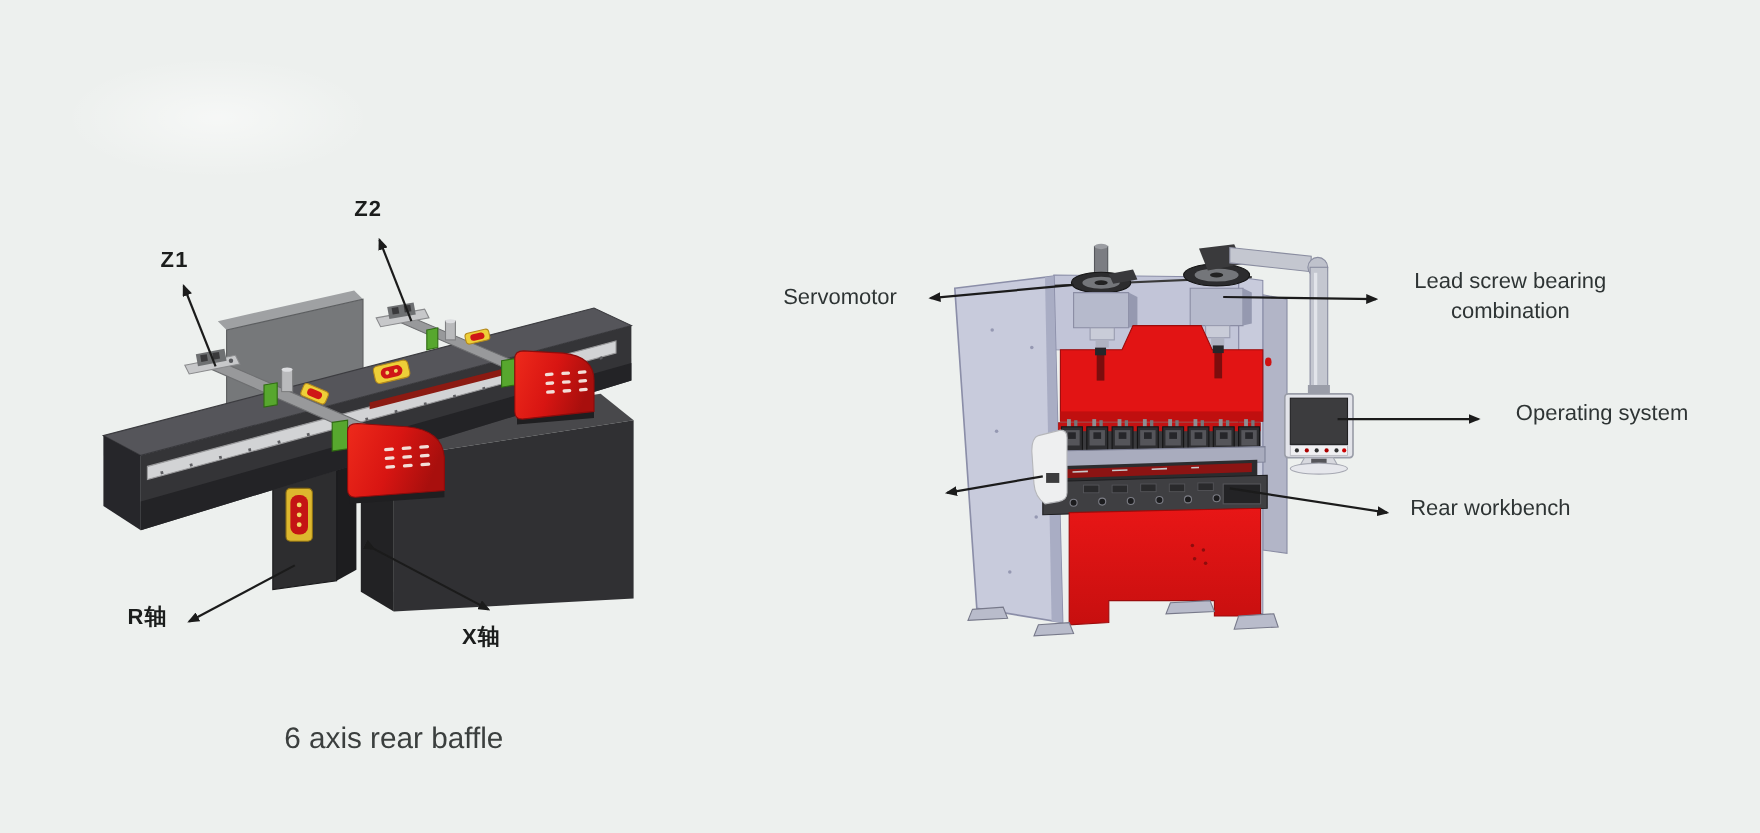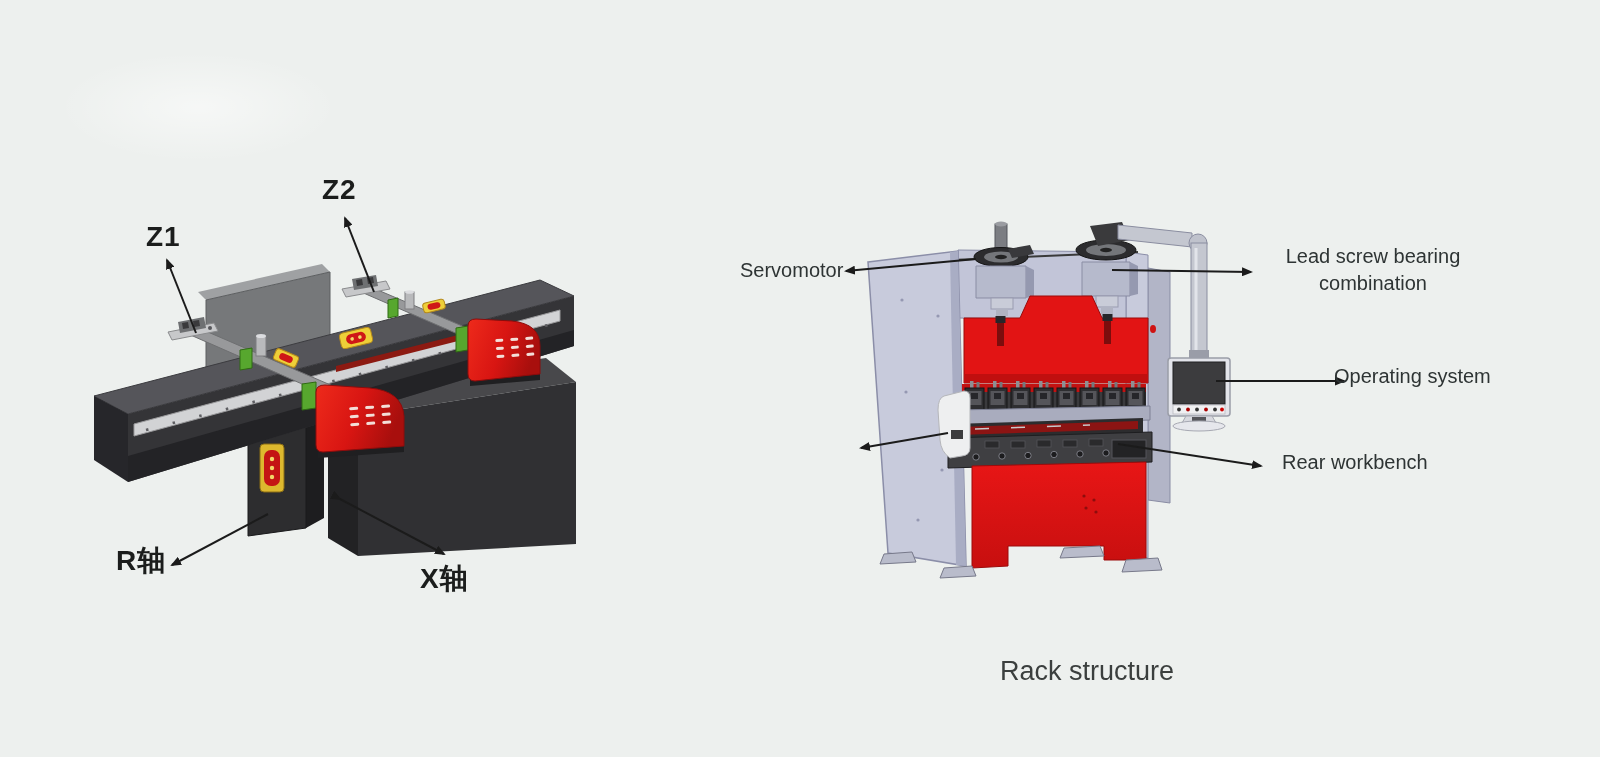--- a/index.html
+++ b/index.html
@@ -9,29 +9,29 @@
   }
   *{margin:0;padding:0;box-sizing:border-box;}
   html,body{width:1600px;height:757px;}
   body{background:var(--background);font-family:"Liberation Sans",sans-serif;position:relative;overflow:hidden;}
   #stage{position:absolute;left:0;top:0;width:1600px;height:757px;}
   #machines{position:absolute;left:0;top:0;}
   .blob{position:absolute;left:58px;top:52px;width:280px;height:110px;
         background:radial-gradient(closest-side,rgba(255,255,255,.5),rgba(255,255,255,0));}
   .lbl{position:absolute;color:var(--label-text);font-size:20px;line-height:27px;white-space:nowrap;}
   .lbl.center{white-space:normal;text-align:center;}
-  .axis{position:absolute;color:var(--ink);font-weight:bold;font-size:28px;line-height:26px;white-space:nowrap;letter-spacing:1px;}
+  .axis{position:absolute;color:var(--ink);font-weight:bold;font-size:20px;line-height:26px;white-space:nowrap;letter-spacing:1px;}
   .caption{position:absolute;color:var(--caption-text);font-size:27px;line-height:34px;text-align:center;font-weight:400;}
   #lbl-z1{left:146px;top:224px;text-align:right;}
   #lbl-z2{left:322px;top:177px;}
   #lbl-r-axis{left:116px;top:548px;}
   #lbl-x-axis{left:420px;top:551px;margin-top:15px;}
-  #lbl-servomotor{left:712px;top:257px;margin-left:28px;}
+  #lbl-servomotor{left:712px;top:257px;}
   #lbl-lead-screw{left:1262px;top:243px;width:222px;}
-  #lbl-operating-system{left:1334px;top:363px;}
+  #lbl-operating-system{left:1378px;top:363px;}
   #lbl-rear-baffle{left:636px;top:434px;}
   #lbl-lower-workbench{left:1282px;top:449px;}
   #caption-left{left:158px;top:654px;width:400px;}
   #caption-right{left:887px;top:654px;width:400px;}
 </style>
 </head>
 <body>
 
 <div id="stage">
 
@@ -302,14 +302,14 @@
   <div class="axis" id="lbl-z1">Z1</div>
   <div class="axis" id="lbl-z2">Z2</div>
   <div class="axis" id="lbl-r-axis">R轴</div>
   <div class="axis" id="lbl-x-axis">X轴</div>
 
   <div class="lbl" id="lbl-servomotor">Servomotor</div>
   <div class="lbl center" id="lbl-lead-screw">Lead screw bearing combination</div>
   <div class="lbl" id="lbl-operating-system">Operating system</div>
   <div class="lbl" id="lbl-lower-workbench">Rear workbench</div>
 
-  <div class="caption" id="caption-right">Rack structure</div>
+  <div class="caption" id="caption-left">6 axis rear baffle</div>
 </div>
 
 </body></html>

